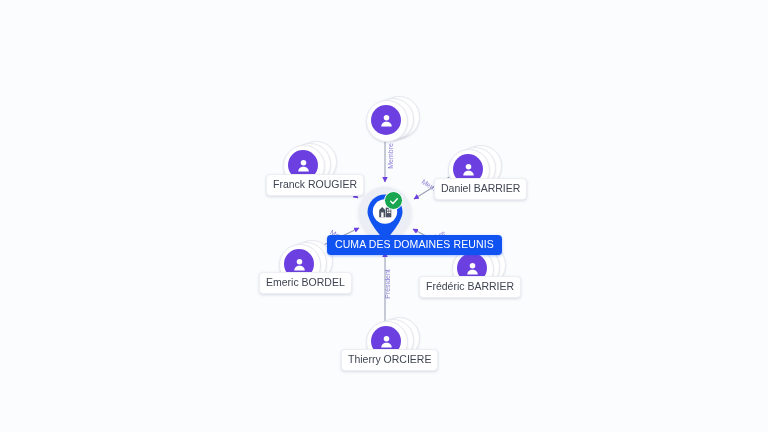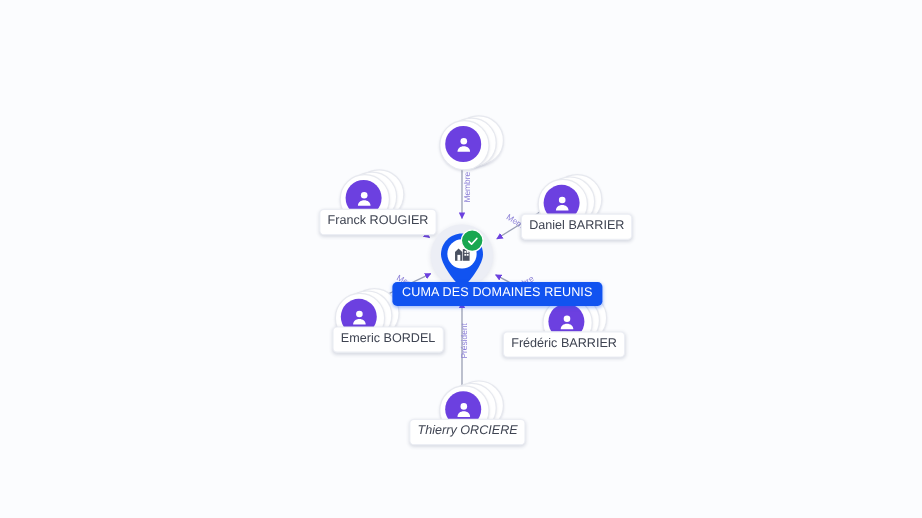--- a/index.html
+++ b/index.html
@@ -211,21 +211,21 @@
     <div class="stack-card c3"></div>
     <div class="stack-card c2"></div>
     <div class="stack-card c1"></div>
     <div class="avatar-circle">
       <svg width="17" height="17" viewBox="0 0 24 24" fill="#ffffff">
         <circle cx="12" cy="8" r="3.9"></circle>
         <path d="M4.6 20.4c0-4.1 3.3-6.6 7.4-6.6s7.4 2.5 7.4 6.6z"></path>
       </svg>
     </div>
   </div>
-  <div class="node-label" style="left:277px; top:272px;">Emeric BORDEL</div>
+  <div class="node-label" style="left:259px; top:272px;">Emeric BORDEL</div>
 
   <div class="person-node" style="left:452px; top:244px;">
     <div class="stack-card c3"></div>
     <div class="stack-card c2"></div>
     <div class="stack-card c1"></div>
     <div class="avatar-circle">
       <svg width="17" height="17" viewBox="0 0 24 24" fill="#ffffff">
         <circle cx="12" cy="8" r="3.9"></circle>
         <path d="M4.6 20.4c0-4.1 3.3-6.6 7.4-6.6s7.4 2.5 7.4 6.6z"></path>
       </svg>
@@ -237,21 +237,21 @@
     <div class="stack-card c3"></div>
     <div class="stack-card c2"></div>
     <div class="stack-card c1"></div>
     <div class="avatar-circle">
       <svg width="17" height="17" viewBox="0 0 24 24" fill="#ffffff">
         <circle cx="12" cy="8" r="3.9"></circle>
         <path d="M4.6 20.4c0-4.1 3.3-6.6 7.4-6.6s7.4 2.5 7.4 6.6z"></path>
       </svg>
     </div>
   </div>
-  <div class="node-label" style="left:341px; top:349px;font-style:italic;">Thierry ORCIERE</div>
+  <div class="node-label" style="left:341px; top:349px;">Thierry ORCIERE</div>
 
   <div id="company-node">
     <div class="company-halo"></div>
     <div class="pin-wrap">
       <svg width="38" height="50" viewBox="0 0 38 50">
         <path d="M19 1.5 C9.3 1.5 1.5 9.3 1.5 19 C1.5 29.5 19 48 19 48 C19 48 36.5 29.5 36.5 19 C36.5 9.3 28.7 1.5 19 1.5 Z" fill="#1153f0"></path>
         <circle cx="19" cy="18.5" r="12.2" fill="#ffffff"></circle>
         <g fill="#4a5160">
           <rect x="13.2" y="17.0" width="6.0" height="7.3"></rect>
           <rect x="19.7" y="14.6" width="5.6" height="9.7"></rect>

